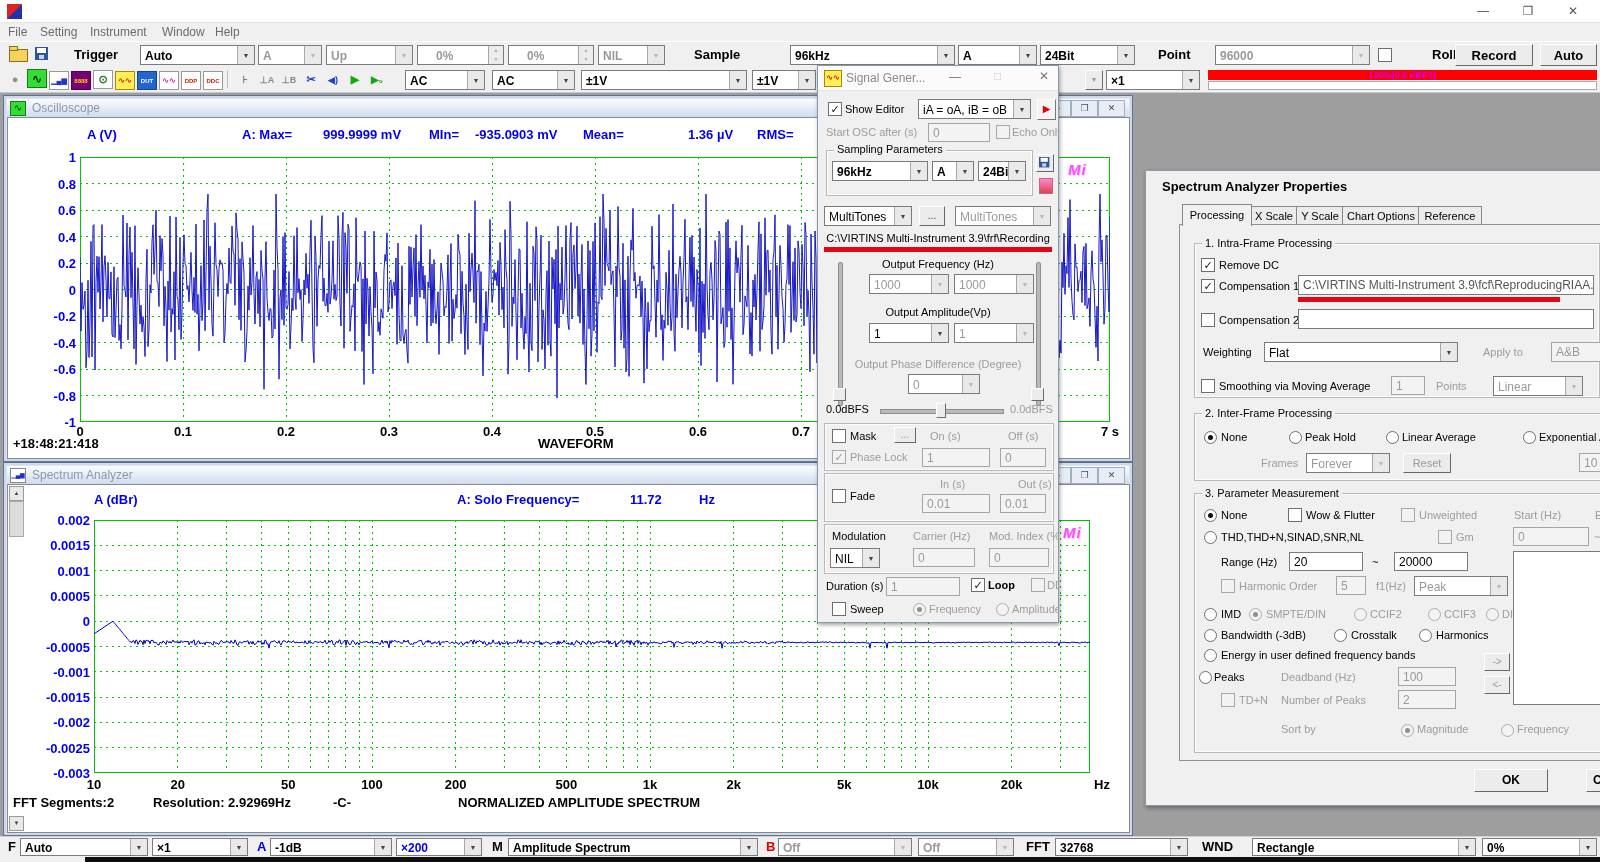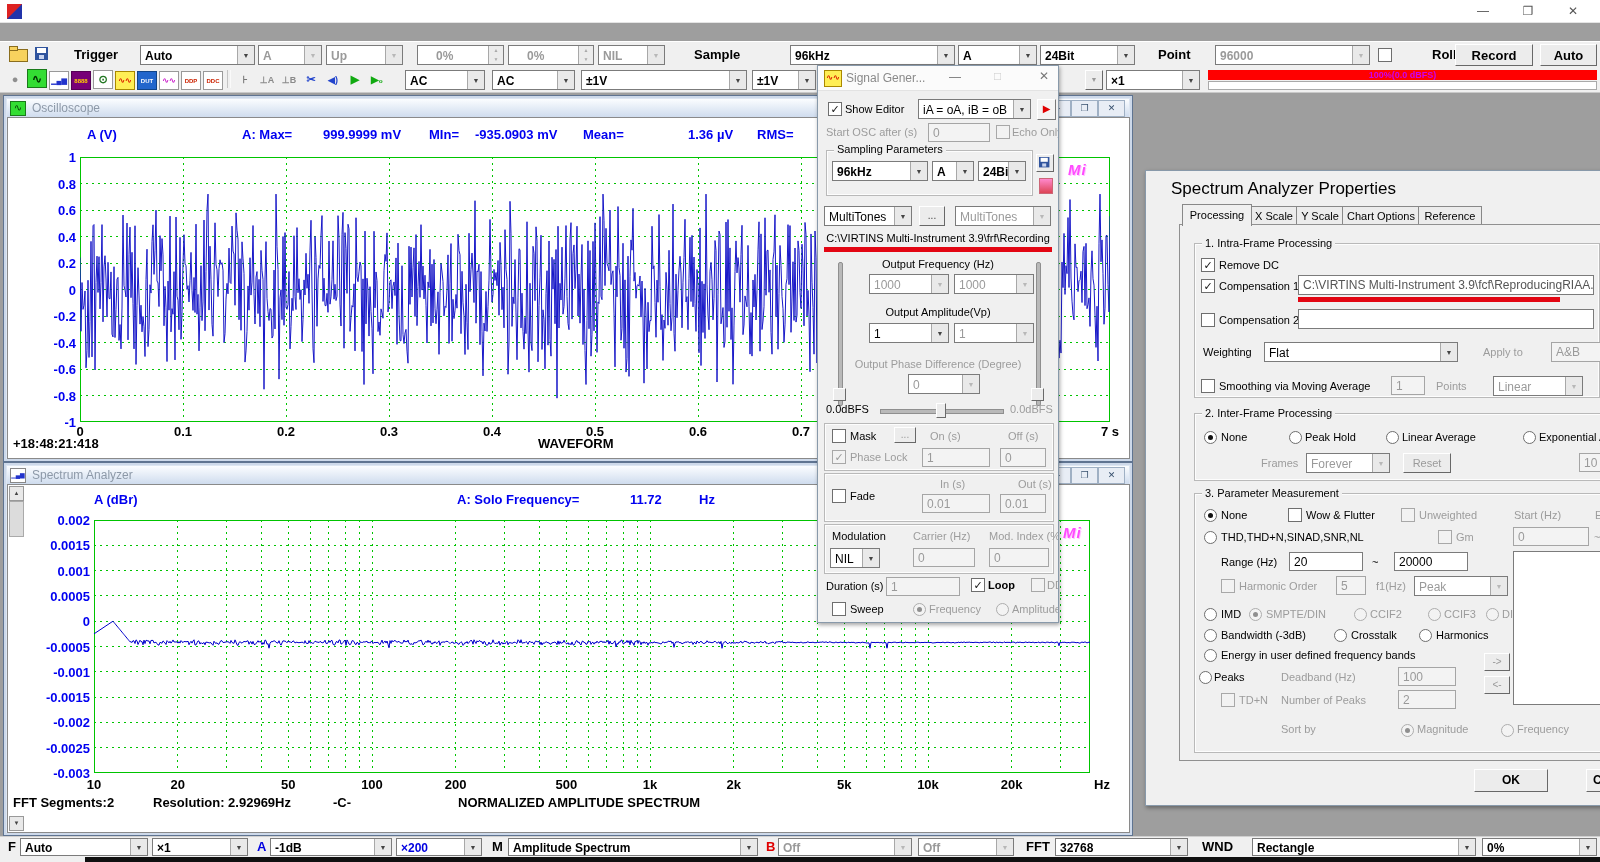--- a/index.html
+++ b/index.html
@@ -85,32 +85,39 @@
 
 <div id="root">
 
   <div class="abs" id="titlebar">
     <div class="abs" style="left:7px;top:4px;width:15px;height:15px;background:linear-gradient(135deg,#d22 49%,#23a 51%);"></div>
     <div class="winbtn" style="left:1468px;">—</div>
     <div class="winbtn" style="left:1513px;">❐</div>
     <div class="winbtn" style="left:1558px;">✕</div>
   </div>
 
+  <div class="abs" id="menubar">
+    <span style="left:8px">File</span>
+    <span style="left:40px">Setting</span>
+    <span style="left:90px">Instrument</span>
+    <span style="left:162px">Window</span>
+    <span style="left:215px">Help</span>
+  </div>
 
   <div class="abs toolbar" id="toolbar1">
     <div class="icon-folder" style="left:9px;top:7px;"></div>
     <div class="icon-save" style="left:35px;top:5px;"></div>
     <span class="tblabel" style="left:74px;top:5px;">Trigger</span>
     <div class="dd" style="left:140px;top:3px;width:115px;">
         <span class="t">Auto</span>
       </div>
     <div class="dd dis" style="left:258px;top:3px;width:64px;">
         <span class="t">A</span>
       </div>
-    <div class="dd dis" style="left:326px;top:3px;width:77px;">
+    <div class="dd dis" style="left:326px;top:3px;width:87px;">
         <span class="t">Up</span>
       </div>
     <div class="spin" style="left:417px;top:3px;width:87px;">
       <span class="t">0%</span>
         <span class="ar">
           <div>▲</div>
           <div>▼</div>
         </span>
       </div>
     <div class="spin" style="left:508px;top:3px;width:86px;">
@@ -444,21 +451,21 @@
     <span class="lbl dis" style="left:229px;top:513px;">DDS</span>
     <div class="cb" style="left:14px;top:536px;"></div>
     <span class="lbl" style="left:32px;top:537px;">Sweep</span>
     <div class="rad dis on" style="left:95px;top:537px;"></div>
     <span class="lbl dis" style="left:111px;top:537px;">Frequency</span>
     <div class="rad dis" style="left:178px;top:537px;"></div>
     <span class="lbl dis" style="left:194px;top:537px;">Amplitude</span>
   </div>
 
   <div class="dlg" style="left:1145px;top:170px;width:472px;height:634px;z-index:20;">
-    <span class="lbl" style="left:25px;top:8px;font-size:17px;font-weight:normal;">Spectrum Analyzer Properties</span>
+    <span class="lbl" style="left:16px;top:8px;font-size:13px;font-weight:bold;">Spectrum Analyzer Properties</span>
 
     <div class="abs" style="left:36px;top:33px;width:68px;height:21px;background:#f0f0f0;border:1px solid #888;border-bottom:none;z-index:2;text-align:center;font-size:11px;line-height:20px;">Processing</div>
     <div class="abs" style="left:104px;top:35px;width:46px;height:19px;background:#ececec;border:1px solid #888;border-bottom:none;text-align:center;font-size:11px;line-height:18px;">X Scale</div>
     <div class="abs" style="left:150px;top:35px;width:46px;height:19px;background:#ececec;border:1px solid #888;border-bottom:none;text-align:center;font-size:11px;line-height:18px;">Y Scale</div>
     <div class="abs" style="left:196px;top:35px;width:76px;height:19px;background:#ececec;border:1px solid #888;border-bottom:none;text-align:center;font-size:11px;line-height:18px;">Chart Options</div>
     <div class="abs" style="left:272px;top:35px;width:62px;height:19px;background:#ececec;border:1px solid #888;border-bottom:none;text-align:center;font-size:11px;line-height:18px;">Reference</div>
     <div class="abs" style="left:33px;top:53px;width:440px;height:535px;border:1px solid #909090;background:#f0f0f0;"></div>
 
     <div class="grp" style="left:48px;top:72px;width:404px;height:153px;"></div>
     <span class="grplbl" style="left:56px;top:66px;">1. Intra-Frame Processing</span>

